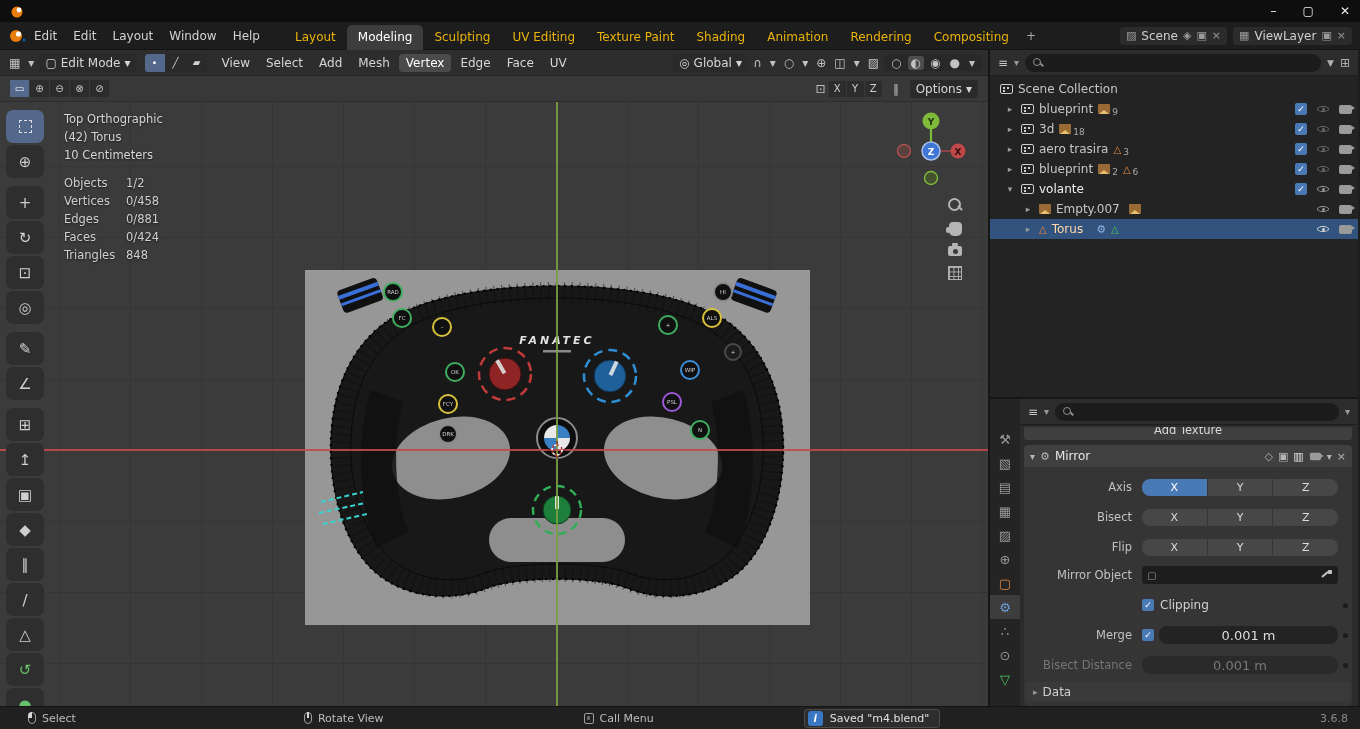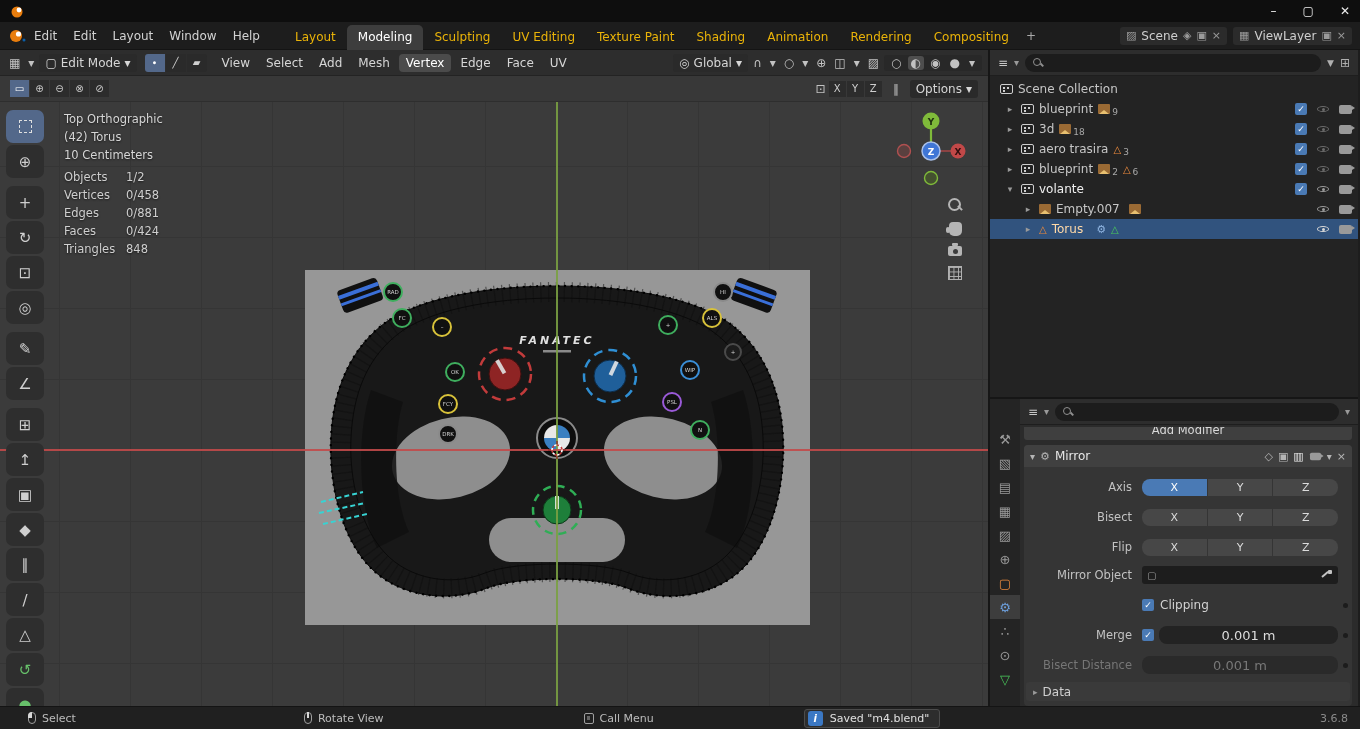--- a/index.html
+++ b/index.html
@@ -61,21 +61,21 @@
   
   .tools{position:absolute;left:6px;top:8px;display:flex;flex-direction:column;gap:2px;z-index:6}
   .tool{width:38px;height:33px;background:#2e2e2e;border-radius:7px;display:flex;align-items:center;justify-content:center;color:#cfcfcf;font-size:15px}
   .tool.active{background:#53688a;color:#fff}
   .tool.green{color:#67c06a}
   .dashedbox{width:13px;height:13px;border:1px dashed #e0e0e0}
   .gapA{margin-top:6px}
 
   
   .vp-overlay{position:absolute;left:64px;top:8px;z-index:5;color:#d6d6d6;font-size:11.5px;line-height:18px;text-shadow:0 1px 2px rgba(0,0,0,.55)}
-  .stats{margin-top:4px;display:grid;grid-template-columns:62px auto;line-height:18px;color:#cfcfcf}
+  .stats{margin-top:10px;display:grid;grid-template-columns:62px auto;line-height:18px;color:#cfcfcf}
 
   
   .gizmo{position:absolute;right:14px;top:6px;z-index:6}
   .navicons{position:absolute;right:26px;top:96px;z-index:6;display:flex;flex-direction:column;gap:10px;align-items:center}
   .mag{width:14px;height:14px;position:relative}
   .mag::before{content:"";position:absolute;left:0;top:0;width:9px;height:9px;border:2px solid #b5b5b5;border-radius:50%}
   .mag::after{content:"";position:absolute;left:9px;top:9px;width:6px;height:2px;background:#b5b5b5;transform:rotate(45deg)}
   .hand{width:13px;height:14px;background:#b5b5b5;border-radius:4px 4px 5px 5px;position:relative}
   .hand::before{content:"";position:absolute;left:-3px;top:5px;width:4px;height:6px;background:#b5b5b5;border-radius:3px}
   .camico{width:14px;height:10px;background:#b5b5b5;border-radius:2px;position:relative}
@@ -640,21 +640,21 @@
           <span>≡</span>
           <span style="color:#9a9a9a;font-size:10px">▾</span>
           <div class="search">
               <span class="magS"></span>
             </div>
           <span style="color:#9a9a9a;font-size:10px">▾</span>
         </div>
         <div class="props-body">
 
           <div class="add-mod">
-              <span>Add Modifier</span>
+              <span>Add Texture</span>
             </div>
 
           <div class="panel">
             <div class="panel-hdr">
               <span class="hico" style="font-size:10px">▾</span>
               <span class="hico">⚙</span>
               <span>Mirror</span>
               <div class="hspacer"></div>
               <span class="hico">◇</span>
               <span class="hico">▣</span>

